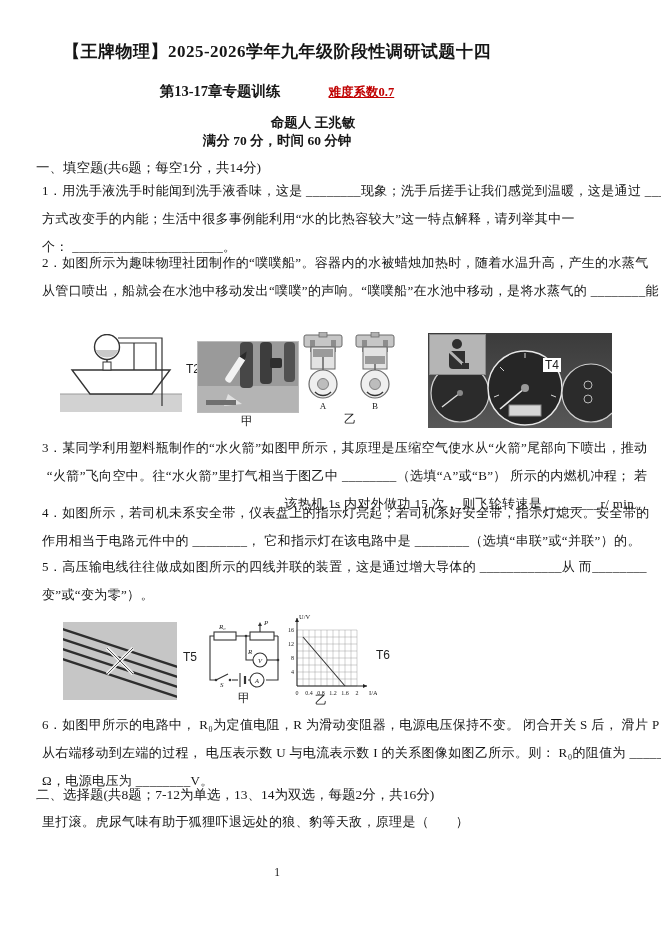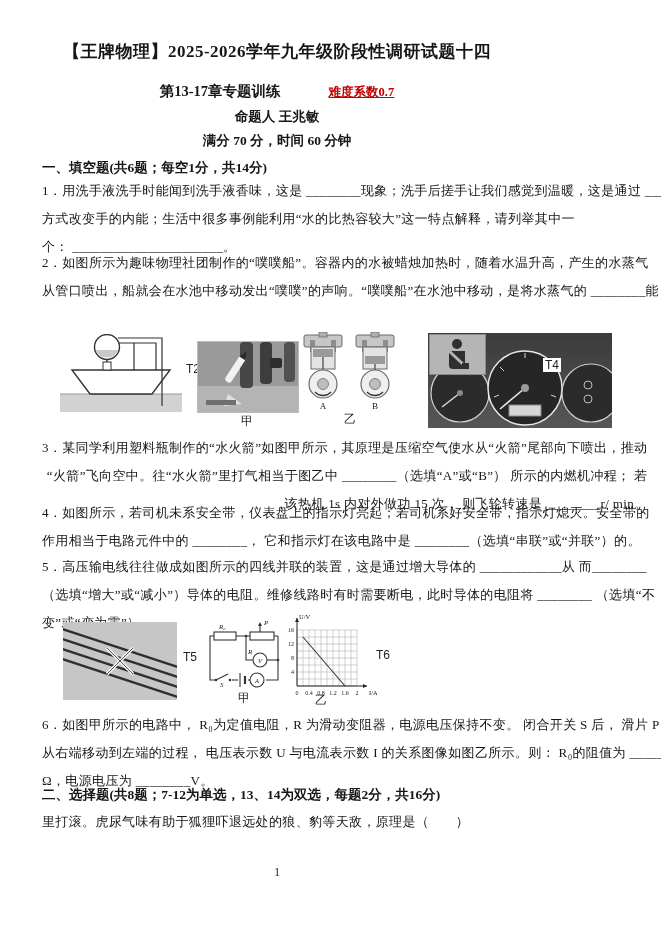--- a/index.html
+++ b/index.html
@@ -7,41 +7,41 @@
     width:661px;height:935px;background:#ffffff;position:relative;overflow:hidden;
     font-family:"Liberation Serif","DejaVu Serif",serif;color:#161616;
   }
   .abs{position:absolute;}
   .center{left:0;width:554px;text-align:center;}
   .bold{font-weight:bold;}
   .title{font-size:17px;letter-spacing:0.5px;}
   .sub{font-size:14.5px;}
   .red-note{font-size:12.5px;text-decoration:underline;margin-left:44px;}
   .hmeta{font-size:13.5px;}
-  .sec-head{font-size:13.5px;font-weight:bold;left:42px;white-space:nowrap;}
+  .sec-head{font-size:13.5px;font-weight:normal;left:36px;white-space:nowrap;}
   .q{left:42px;font-size:13px;line-height:28px;letter-spacing:0.35px;}
   .q div{white-space:nowrap;height:28px;}
   .figlabel{font-size:12px;font-family:"Liberation Sans","DejaVu Sans",sans-serif;color:#222;background:#fff;padding:0 2px;}
   .cap{font-size:12px;color:#222;}
   .photo-jia{width:100px;height:70px;overflow:hidden;background:linear-gradient(#8f8f8f 0%,#9d9d9d 55%,#b9b9b9 58%,#adadad 100%);border:1px solid #bbb;}
   .pagenum{font-size:11.5px;}
   .t5photo{width:114px;height:78px;background:#c6c6c6;}
   svg text{font-family:"Liberation Serif","DejaVu Serif",serif;}
 </style>
 </head>
 <body>
 
 <div class="abs center title bold" style="top:40px;">【王牌物理】2025-2026学年九年级阶段性调研试题十四</div>
 
 <div class="abs center" style="top:82px;">
   <span class="sub bold">第13-17章专题训练</span>
   <span class="red-note bold" id="difficulty-note" style="color: rgb(192, 0, 0);">难度系数0.7</span>
 </div>
 
-<div class="abs center hmeta bold" style="top:108px;">命题人 王兆敏</div>
+<div class="abs center hmeta bold" style="top:114px;margin-left:36px;">命题人 王兆敏</div>
 <div class="abs center hmeta bold" style="top:132px;">满分 70 分，时间 60 分钟</div>
 
 <div class="abs sec-head" style="top:159px;">一、填空题(共6题；每空1分，共14分)</div>
 
 <div class="abs q" style="top:177px;">
   <div>1．用洗手液洗手时能闻到洗手液香味，这是 ________现象；洗手后搓手让我们感觉到温暖，这是通过 ___</div>
   <div>方式改变手的内能；生活中很多事例能利用“水的比热容较大”这一特点解释，请列举其中一</div>
   <div>个： ______________________。</div>
 </div>
 
@@ -157,21 +157,20 @@
   <div>该热机 1s 内对外做功 15 次， 则飞轮转速是 ________r/ min。</div>
 </div>
 
 <div class="abs q" style="top:499px;">
   <div>4．如图所示，若司机未系安全带，仪表盘上的指示灯亮起；若司机系好安全带，指示灯熄灭。安全带的</div>
   <div>作用相当于电路元件中的 ________， 它和指示灯在该电路中是 ________（选填“串联”或“并联”）的。</div>
 </div>
 
 <div class="abs q" style="top:553px;">
   <div>5．高压输电线往往做成如图所示的四线并联的装置，这是通过增大导体的 ____________从 而________</div>
-  <div>（选填“增大”或“减小”）导体的电阻。维修线路时有时需要断电，此时导体的电阻将 ________ （选填“不</div>
   <div>变”或“变为零”）。</div>
 </div>
 
 <div class="abs t5photo" style="left:63px;top:622px;">
   <svg width="114" height="78" viewBox="0 0 114 78">
     <rect x="0" y="0" width="114" height="78" fill="#c6c6c6"></rect>
     <g stroke="#2e2e2e" stroke-width="2.4">
       <line x1="-4" y1="6" x2="118" y2="46"></line>
       <line x1="-4" y1="16" x2="118" y2="56"></line>
       <line x1="-4" y1="26" x2="118" y2="66"></line>

